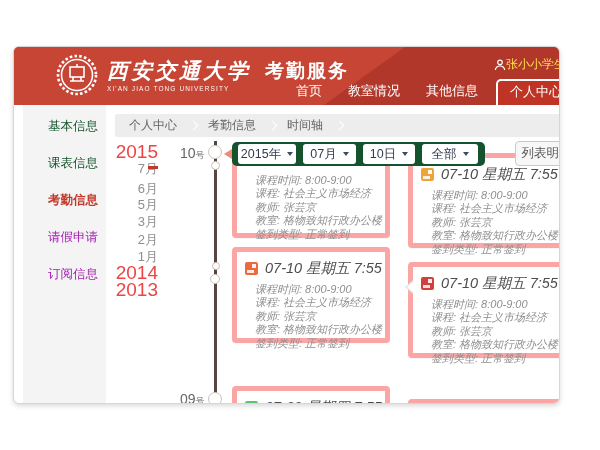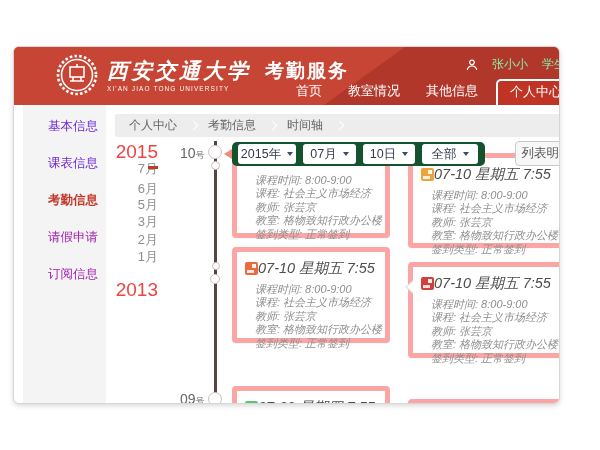--- a/index.html
+++ b/index.html
@@ -14,30 +14,30 @@
   
   .hdr { position:absolute; left:0; top:0; width:564px; height:58px; background:#b2372b; overflow:hidden; }
   .hdr-slash { position:absolute; left:0; top:0; width:564px; height:58px; background:#c64534;
                clip-path:polygon(0 0, 391px 0, 310px 58px, 0 58px); }
   .brand { position:absolute; left:42px; top:7px; display:flex; align-items:center; color:#fff; }
   .logo { width:42px; height:42px; flex:0 0 auto; }
   .brand-names { margin-left:9px; display:flex; flex-direction:column; }
   .uni-zh { font-size:21px; font-weight:bold; font-style:italic; letter-spacing:3px; line-height:24px; }
   .uni-en { font-size:6.5px; letter-spacing:1.1px; margin-top:2px; opacity:.95; }
   .svc { margin-left:14px; font-size:19px; font-weight:bold; letter-spacing:2px; align-self:flex-start; margin-top:4px; }
-  .userbox { position:absolute; top:9px; right:12px; display:flex; align-items:center; gap:14px;
-             color:#86efac; font-size:12px; cursor:pointer; }
+  .userbox { position:absolute; top:9px; right:12px; display:flex; align-items:center; gap:0;
+             color:#fde047; font-size:12px; cursor:pointer; }
   .nav { position:absolute; right:2px; bottom:0; display:flex; }
   .nav-item { color:#fff; font-size:13px; line-height:24px; height:24px; padding:0 13px; cursor:pointer; }
   .nav-item.active { height:26px; line-height:21px; background:#bf3425; border:2px solid #fff; border-bottom:none;
                      border-radius:5px 5px 0 0; padding:0 12px; margin-left:5px; }
 
   
   .sidebar { position:absolute; left:9px; top:58px; width:83px; height:300px; background:#f4f4f4; padding-top:3px; }
-  .side-item { height:37px; line-height:37px; padding-left:25px; font-size:12.5px; color:#6d28d9; cursor:pointer; }
+  .side-item { height:37px; line-height:37px; padding-left:25px; font-size:12.5px; color:#14532d; cursor:pointer; }
   .side-item.active { color:#c23a2b; font-weight:bold; }
   .side-item.dim { color:#a21caf; }
 
   
   .crumbs { position:absolute; left:101px; top:67px; width:457px; height:23px; background:#ededed;
             border-radius:2px; display:flex; align-items:center; font-size:12px; color:#666; padding-left:14px; }
   .crumb { cursor:pointer; }
   .crumb-sep { width:7px; height:7px; border-top:1.5px solid #fff; border-right:1.5px solid #fff;
                transform:rotate(45deg); margin:0 11px 0 13px; flex:0 0 auto; }
 
@@ -63,21 +63,21 @@
   .dd-caret { width:0; height:0; border-left:3.5px solid transparent; border-right:3.5px solid transparent;
               border-top:4px solid #3a4a63; margin-left:6px; }
   .dd-year{width:58px;} .dd-month{width:53px;} .dd-day{width:52px;} .dd-scope{width:56px;text-align:right;}
   .listbtn { position:absolute; left:501px; top:94px; width:63px; height:25px; background:#f7f7f7;
              border:1px solid #c9c9c9; border-radius:4px; font-size:12.5px; color:#555;
              text-align:center; line-height:23px; cursor:pointer; z-index:6; }
 
   
   .card { position:absolute; width:158px; background:#fff; border:5px solid #fca5a5; border-radius:4px;
           box-shadow:0 1px 1px rgba(0,0,0,.03); z-index:4;font-style:italic; }
-  .chead { display:flex; align-items:center; padding:7px 8px 0 8px; }
+  .chead { display:flex; align-items:center; gap:7px; padding:7px 8px 0 8px; }
   .ctitle { font-size:14.5px; color:#4c4c4c; white-space:nowrap; }
   .cicon { width:13px; height:13px; border-radius:2px; position:relative; flex:0 0 auto; background:#ccc; }
   .cicon::after  { content:""; position:absolute; right:2px; top:2px; width:4px; height:4px; background:rgba(255,255,255,.92); }
   .cicon::before { content:""; position:absolute; left:2px; bottom:2px; width:7px; height:3px; background:rgba(255,255,255,.85); }
   .cfields { padding:5px 4px 0 18px; }
   .fld { font-size:11px; line-height:13.4px; color:#8e8e8e; white-space:nowrap; }
   .card-a1 { left:218px; top:109px; height:82px; }
   .card-a1 .cfields { padding-top:13px; }
   .card-b1 { left:394px; top:106px; height:95px; }
   .card-a2 { left:218px; top:200px; height:96px; }
@@ -150,20 +150,21 @@
 
     <div class="tline"></div>
 
     <div class="tl-label year" style="top:94px">2015</div>
     <div class="tl-label month" style="top:113px">7月</div>
     <div class="tl-label month" style="top:133px">6月</div>
     <div class="tl-label month" style="top:149px">5月</div>
     <div class="tl-label month" style="top:166px">3月</div>
     <div class="tl-label month" style="top:184px">2月</div>
     <div class="tl-label month" style="top:201px">1月</div>
+    <div class="tl-label year" style="top:215px">2014</div>
     <div class="tl-label year" style="top:232px">2013</div>
     <div class="tl-tick"></div>
 
     <div class="daymark" style="top:97px">
       <span class="dnum">10</span><span class="dunit">号</span>
     </div>
     <div class="daymark" style="top:343px">
       <span class="dnum">09</span><span class="dunit">号</span>
     </div>
 

